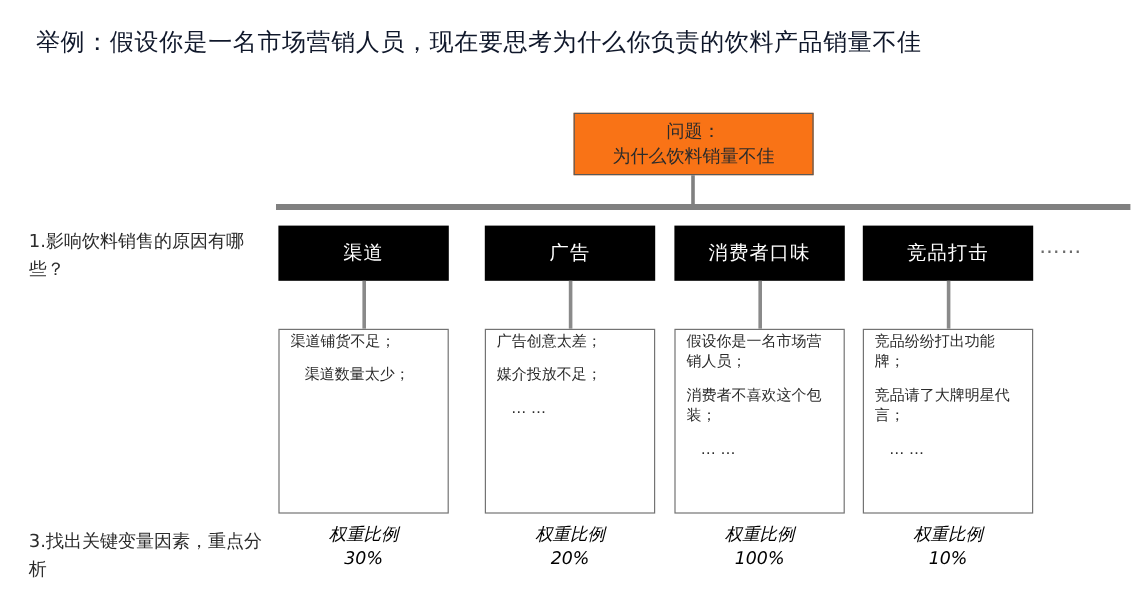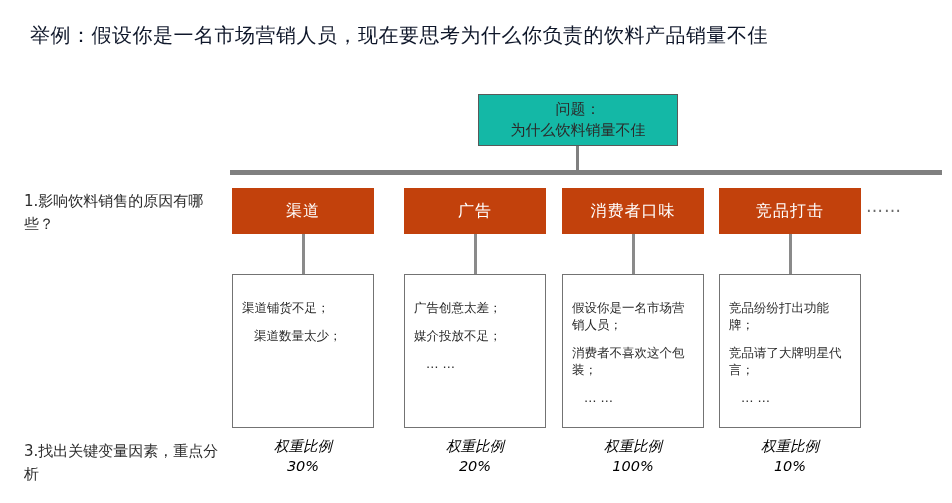--- a/index.html
+++ b/index.html
@@ -31,21 +31,21 @@
   }
 
   
   .problem-box {
     position: absolute;
     left: 478px;
     top: 94px;
     width: 200px;
     height: 52px;
     border: 1px solid #595959;
-    background: #14b8a6;
+    background: #f97316;
     display: flex;
     flex-direction: column;
     align-items: center;
     justify-content: center;
     color: #2b2b2b;
     font-size: 15px;
     line-height: 21px;
   }
   .problem-line { white-space: nowrap; }
 
@@ -90,21 +90,21 @@
   }
   .col-0 { left: 232px; }
   .col-1 { left: 404px; }
   .col-2 { left: 562px; }
   .col-3 { left: 719px; }
 
   .cause-header {
     position: relative;
     width: 142px;
     height: 46px;
-    background: #c2410c;
+    background: #000000;
     color: #ffffff;
     display: flex;
     align-items: center;
     justify-content: center;
     font-size: 16px;
     letter-spacing: 1px;
   }
 
   .connector {
     position: absolute;
@@ -117,21 +117,21 @@
   }
 
   .effects-box {
     position: absolute;
     top: 86px;
     left: 0;
     width: 142px;
     height: 154px;
     border: 1px solid #737373;
     background: #ffffff;
-    padding: 24px 8px 6px 9px;
+    padding: 0 8px 6px 9px;
   }
   .effect-item {
     font-size: 12.5px;
     line-height: 17px;
     color: #2b2b2b;
     margin-bottom: 11px;
   }
   .effect-item:last-child { margin-bottom: 0; margin-left: 12px; }
 
   .weight {

